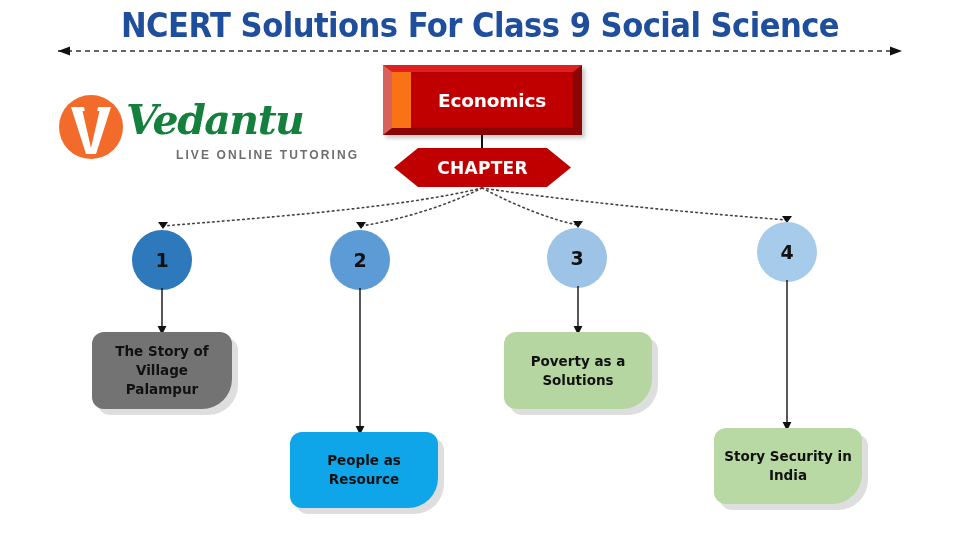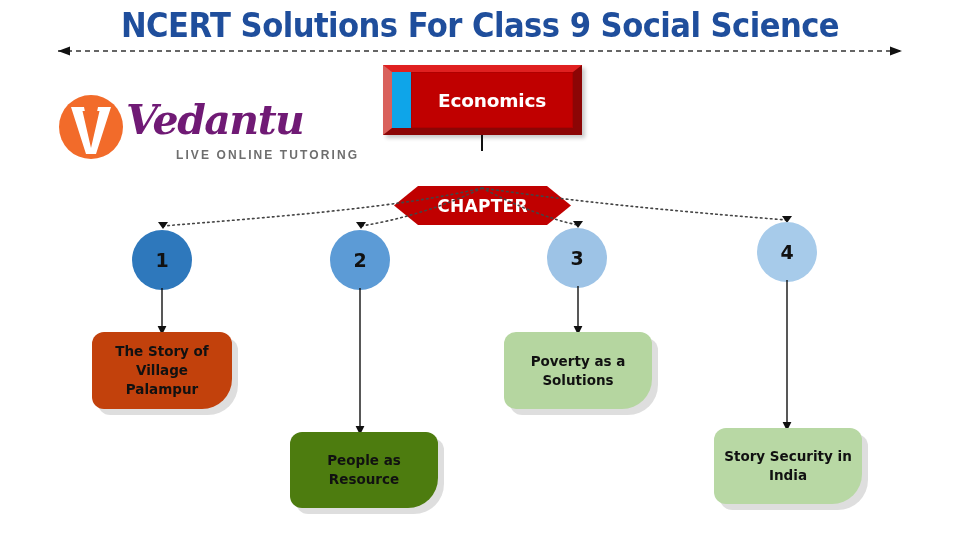--- a/index.html
+++ b/index.html
@@ -64,21 +64,21 @@
     height: 66px;
   }
   #logo .logo-word {
     position: absolute;
     left: 68px;
     top: 3px;
     font-family: "DejaVu Serif", serif;
     font-style: italic;
     font-size: 41px;
     font-weight: bold;
-    color: #701a75;
+    color: #15803d;
     letter-spacing: -1.5px;
     line-height: 50px;
   }
   #logo .logo-tag {
     position: absolute;
     left: 118px;
     top: 56px;
     font-family: "Liberation Sans", sans-serif;
     font-size: 12px;
     font-weight: bold;
@@ -87,21 +87,21 @@
     white-space: nowrap;
   }
 
   
   #economics-box {
     position: absolute;
     left: 383px;
     top: 65px;
     width: 199px;
     height: 70px;
-    background: #0ea5e9;
+    background: #f97316;
     box-sizing: border-box;
     border-top: 7px solid #E02020;
     border-left: 9px solid #D9615C;
     border-right: 9px solid #8C0505;
     border-bottom: 7px solid #8C0505;
     box-shadow: 3px 3px 4px rgba(0,0,0,0.22);
     display: flex;
     align-items: center;
     justify-content: flex-start;
     padding-left: 19px;
@@ -133,21 +133,20 @@
     background: #111;
   }
 
   
   #chapter-banner {
     position: absolute;
     left: 394px;
     top: 148px;
     width: 177px;
     height: 39px;
-    margin-top: 38px;
   }
   #chapter-label {
     position: absolute;
     left: 0; top: 0;
     width: 177px; height: 39px;
     display: flex;
     align-items: center;
     justify-content: center;
     color: #ffffff;
     font-family: "DejaVu Sans", sans-serif;
@@ -200,22 +199,22 @@
     justify-content: center;
     text-align: center;
     color: #111111;
     font-family: "DejaVu Sans", sans-serif;
     font-size: 13.5px;
     font-weight: bold;
     line-height: 19px;
     padding: 4px 10px;
     box-shadow: 6px 6px 0 rgba(0,0,0,0.13);
   }
-  #box-1 { left: 92px;  top: 332px; width: 140px; height: 77px; background: #c2410c; }
-  #box-2 { left: 290px; top: 432px; width: 148px; height: 76px; background: #4d7c0f; }
+  #box-1 { left: 92px;  top: 332px; width: 140px; height: 77px; background: #737373; }
+  #box-2 { left: 290px; top: 432px; width: 148px; height: 76px; background: #0ea5e9; }
   #box-3 { left: 504px; top: 332px; width: 148px; height: 77px; background: #B5D6A0; }
   #box-4 { left: 714px; top: 428px; width: 148px; height: 76px; background: #B8D8A4; }
 </style>
 </head>
 <body>
 
 <div id="stage">
 
   <div id="page-title">NCERT Solutions For Class 9 Social Science</div>
 

